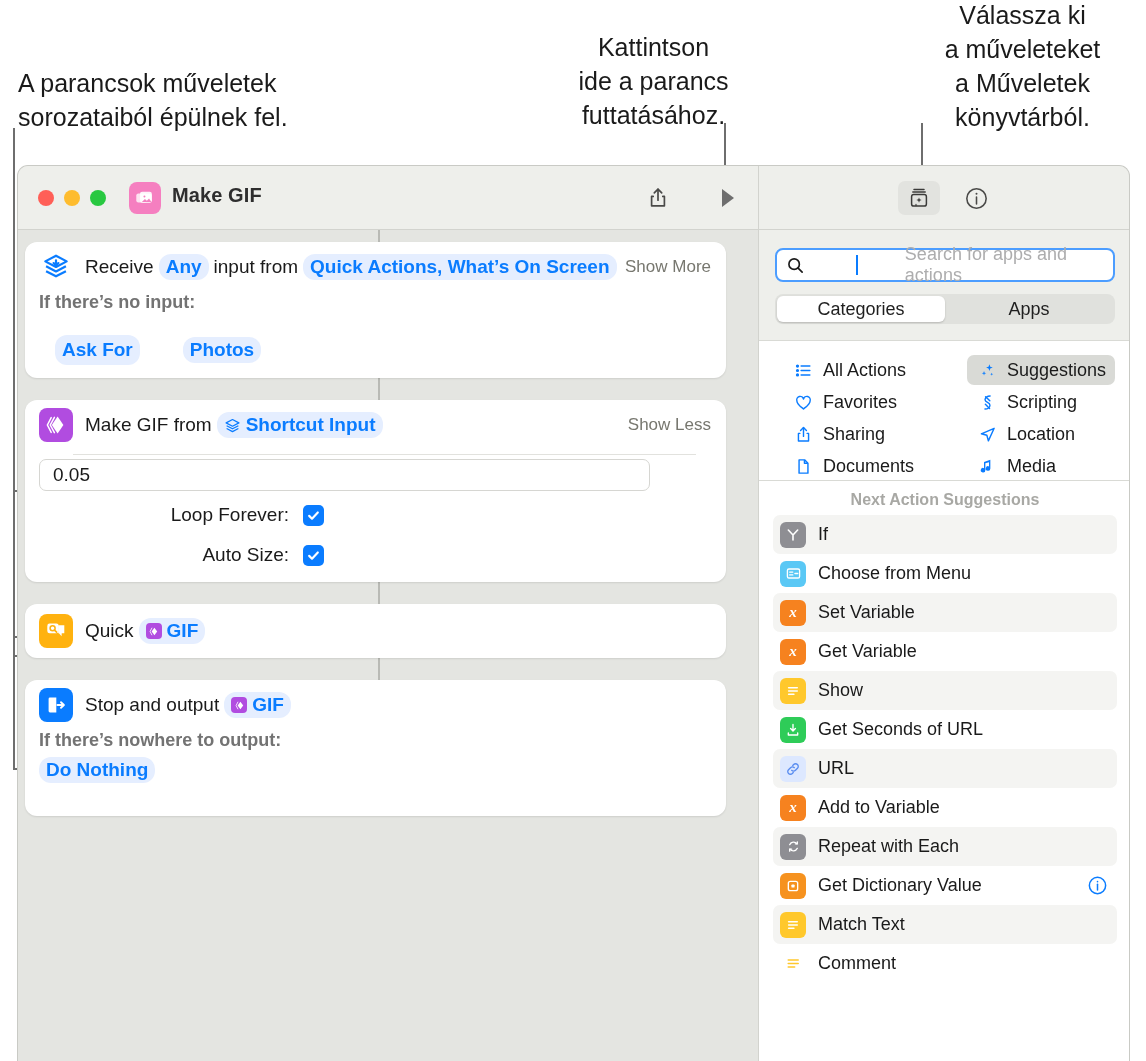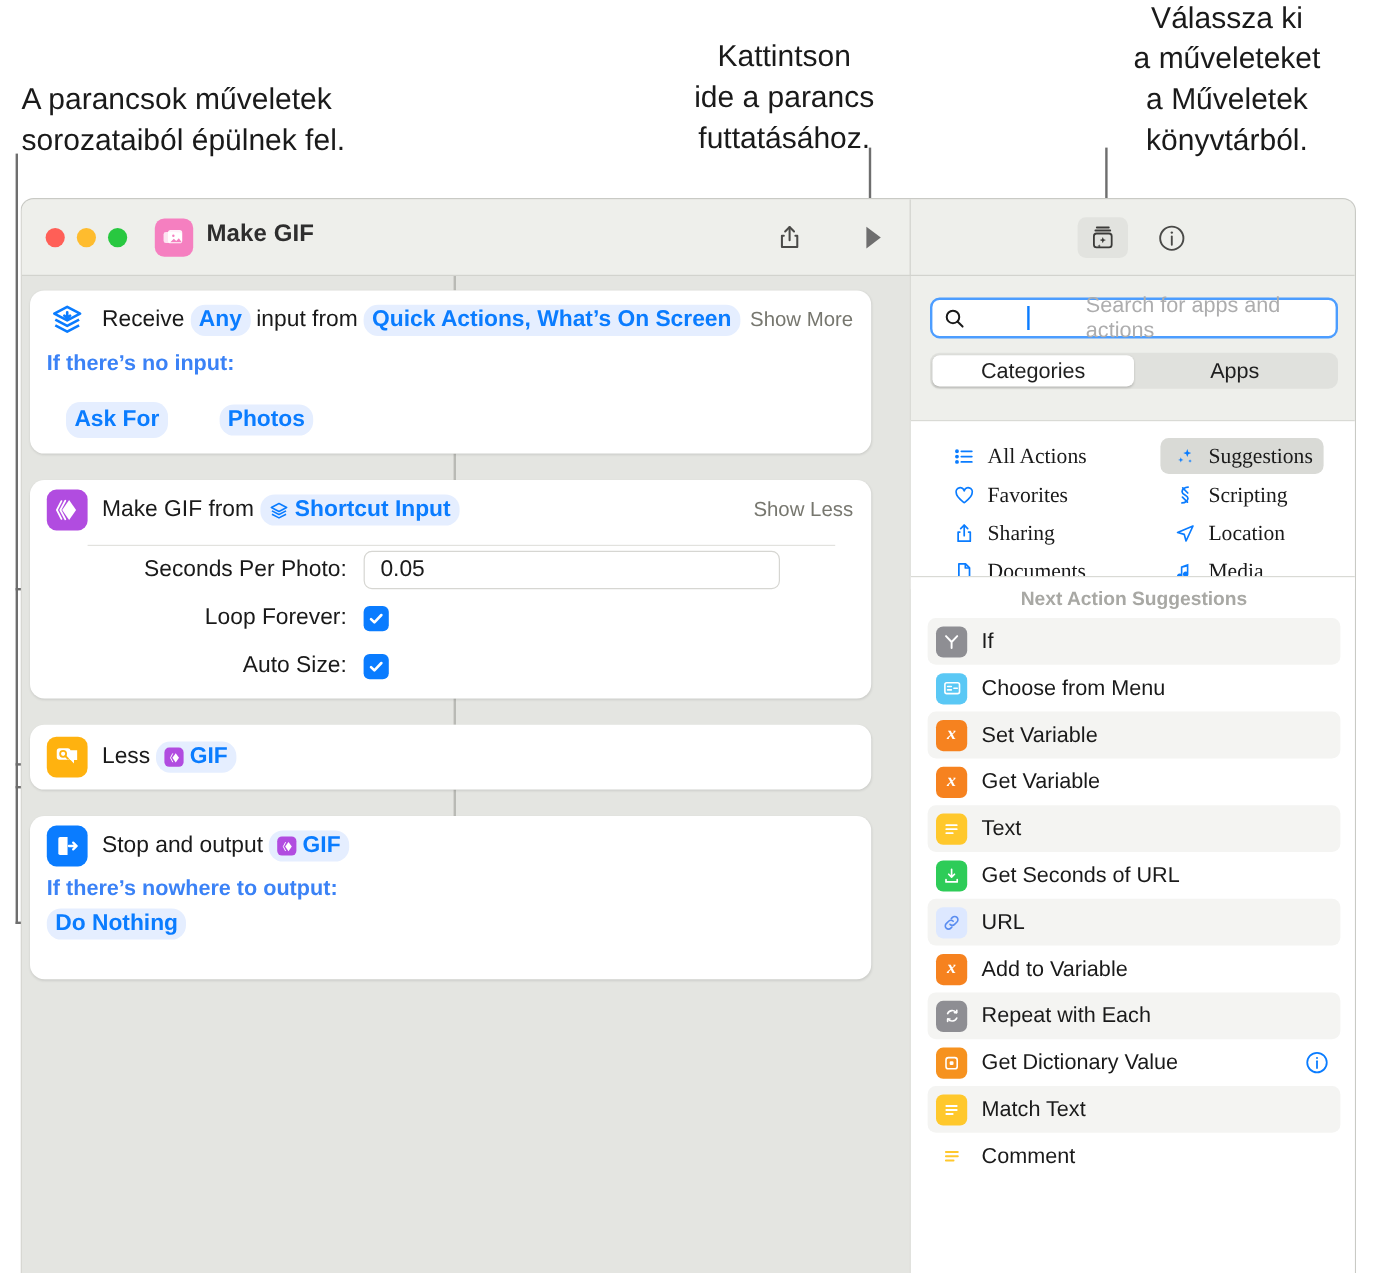--- a/index.html
+++ b/index.html
@@ -86,21 +86,21 @@
     display:inline-flex;align-items:center;gap:5px;
     background:#e5eeff;color:#0a7cff;
     font-size:19px;font-weight:700;
     border-radius:12px;padding:2px 7px;margin:0 5px;white-space:nowrap;
   }
   .show-toggle{
     position:absolute;right:15px;top:15px;
     font-size:17px;color:#77776f;font-weight:400;
   }
   .sub-label{
-    font-size:18px;font-weight:700;color:#3b82f6;padding:0 14px;
+    font-size:18px;font-weight:700;color:#737373;padding:0 14px;
   }
   .sub-row{padding:6px 14px 14px 14px;display:flex;gap:9px;}
 
   .sep{height:1px;background:#e2e2de;margin:4px 30px 0 48px;}
   .param-row{display:flex;align-items:center;height:40px;padding:0 14px;}
   .param-label{width:250px;text-align:right;font-size:19px;color:#1a1a1a;padding-right:14px;}
   .param-input{
     flex:1;height:30px;background:#fff;border:1px solid #d6d6d2;border-radius:7px;
     display:flex;align-items:center;padding-left:13px;font-size:19px;color:#1a1a1a;
     margin-right:62px;
@@ -129,21 +129,21 @@
     position:absolute;left:16px;top:64px;width:340px;height:30px;
     background:#e0e1dd;border-radius:8px;display:flex;padding:2px;box-sizing:border-box;justify-content:center;
   }
   .seg{
     flex:1;display:flex;align-items:center;justify-content:center;
     font-size:18px;color:#1f1f1f;border-radius:6px;
   }
   .seg.active{background:#ffffff;box-shadow:0 1px 2px rgba(0,0,0,.18);}
 
   #cat-panel{
-    position:absolute;left:0;top:120px;width:372px;height:88px;font-family:Liberation Serif, serif;
+    position:absolute;left:0;top:110px;width:372px;height:88px;
   }
   #cat-box{
     position:absolute;left:0;top:0;width:372px;height:140px;
     background:#ffffff;border-top:1px solid #d9dad5;
   }
   .cat-col{position:absolute;top:14px;}
   #cat-col-a{left:24px;}
   #cat-col-b{left:208px;}
   .cat-item{
     display:flex;align-items:center;height:30px;padding:0 9px;border-radius:7px;
@@ -294,21 +294,20 @@
             <path d="M12 3.6 L21 8.3 L12 13 L3 8.3 Z"></path>
             <path d="M3.7 12.3 L12 16.6 L20.3 12.3"></path>
             <path d="M3.7 16.3 L12 20.6 L20.3 16.3"></path>
           </svg>
           <span>Shortcut Input</span>
         </span>
         <span class="show-toggle">Show Less</span>
       </div>
       <div class="sep"></div>
       <div class="param-row">
-        <span class="param-label">Seconds Per Photo:</span>
         <span class="param-input">0.05</span>
       </div>
       <div class="param-row">
         <span class="param-label">Loop Forever:</span>
         <span class="checkbox">
           <svg width="15" height="15" viewBox="0 0 16 16" fill="none" stroke="#fff" stroke-width="2.3" stroke-linecap="round" stroke-linejoin="round">
               <path d="M3.4 8.4 L6.4 11.4 L12.6 4.8"></path>
             </svg>
         </span>
       </div>
@@ -325,21 +324,21 @@
     <div class="card" style="top:374px;height:54px;">
       <div class="card-head" style="height:54px;">
         <span class="act-icon" style="background:#ffb20f;">
           <svg width="24" height="24" viewBox="0 0 24 24">
             <rect x="3.3" y="4.6" width="11.4" height="9.6" rx="2.3" fill="#fff"></rect>
             <path d="M14.2 6.2h6.1v8.1h-2.6l-.1 3-2.7-3h-.7z" fill="#fff"></path>
             <circle cx="8.6" cy="9.2" r="2.5" fill="none" stroke="#ffb20f" stroke-width="1.5"></circle>
             <path d="M10.5 11.1 L12.6 13.2" stroke="#ffb20f" stroke-width="1.7" stroke-linecap="round"></path>
           </svg>
         </span>
-        <span class="act-title">Less</span>
+        <span class="act-title">Quick</span>
         <span class="token">
           <span style="display:inline-flex;width:16px;height:16px;border-radius:4px;background:#b14ce0;align-items:center;justify-content:center;">
             <svg width="11" height="11" viewBox="0 0 24 24">
                 <path d="M14 3.6 L20 12 L14 20.4 L8 12 Z" fill="#fff"></path>
                 <path d="M8.4 4.6 L4.6 12 L8.4 19.4" stroke="#fff" stroke-width="1.8" fill="none" stroke-linecap="round"></path>
               </svg>
           </span>
           <span>GIF</span>
         </span>
       </div>
@@ -520,21 +519,21 @@
         </span>
         <span class="sugg-label">Get Variable</span>
       </div>
 
       <div class="sugg-row alt">
         <span class="sugg-ico" style="background:#ffc82c;">
           <svg width="16" height="16" viewBox="0 0 24 24" stroke="#fff" stroke-width="2.3" stroke-linecap="round">
               <path d="M5.4 7h13M5.4 12h13M5.4 17h8"></path>
             </svg>
         </span>
-        <span class="sugg-label">Text</span>
+        <span class="sugg-label">Show</span>
       </div>
 
       <div class="sugg-row">
         <span class="sugg-ico" style="background:#2ecc58;">
           <svg width="16" height="16" viewBox="0 0 24 24" fill="none" stroke="#fff" stroke-width="2.1" stroke-linecap="round" stroke-linejoin="round">
             <path d="M12 3.6v9.6M8.4 9.8 12 13.4l3.6-3.6"></path>
               <path d="M5 16.4v3h14v-3"></path>
           </svg>
         </span>
         <span class="sugg-label">Get Seconds of URL</span>

